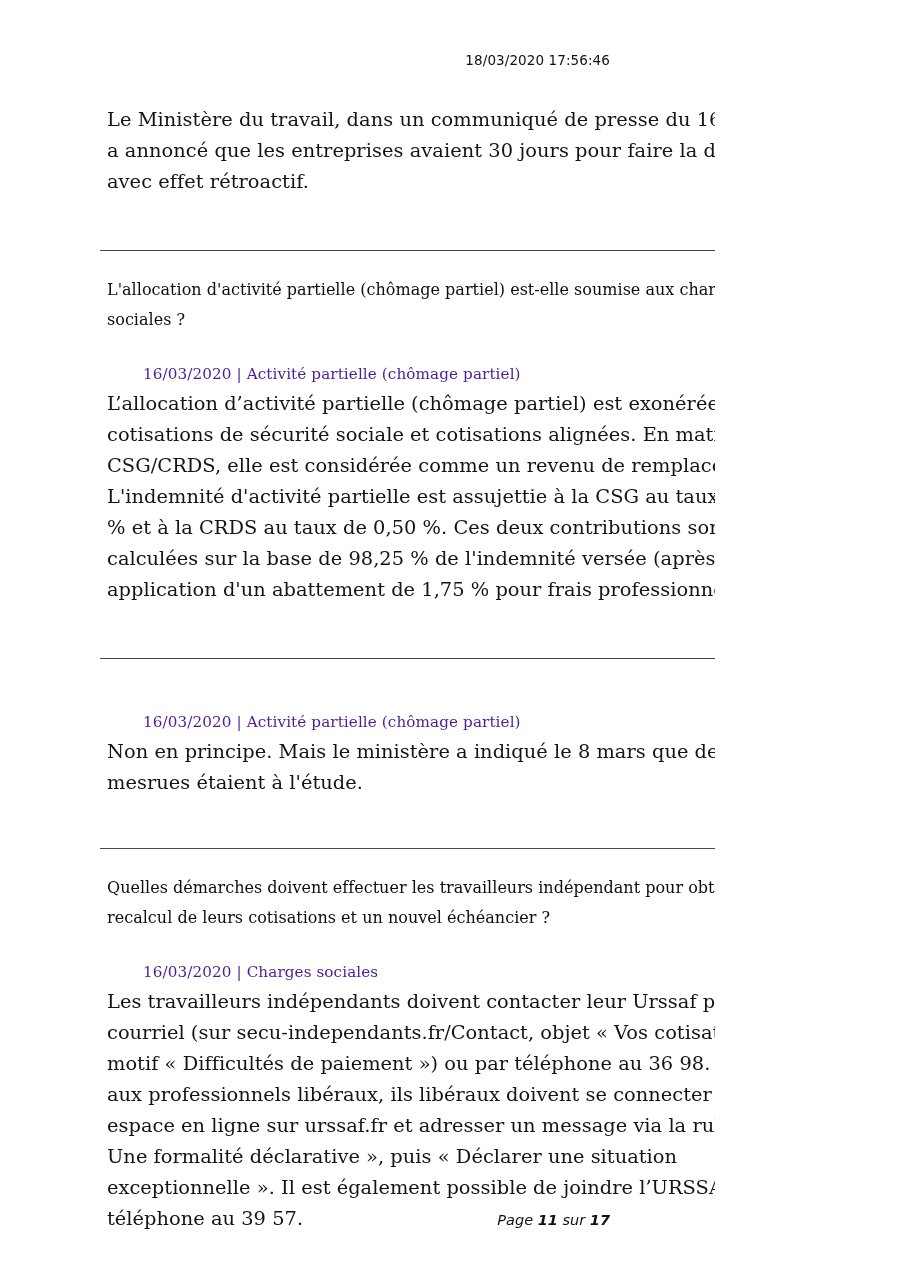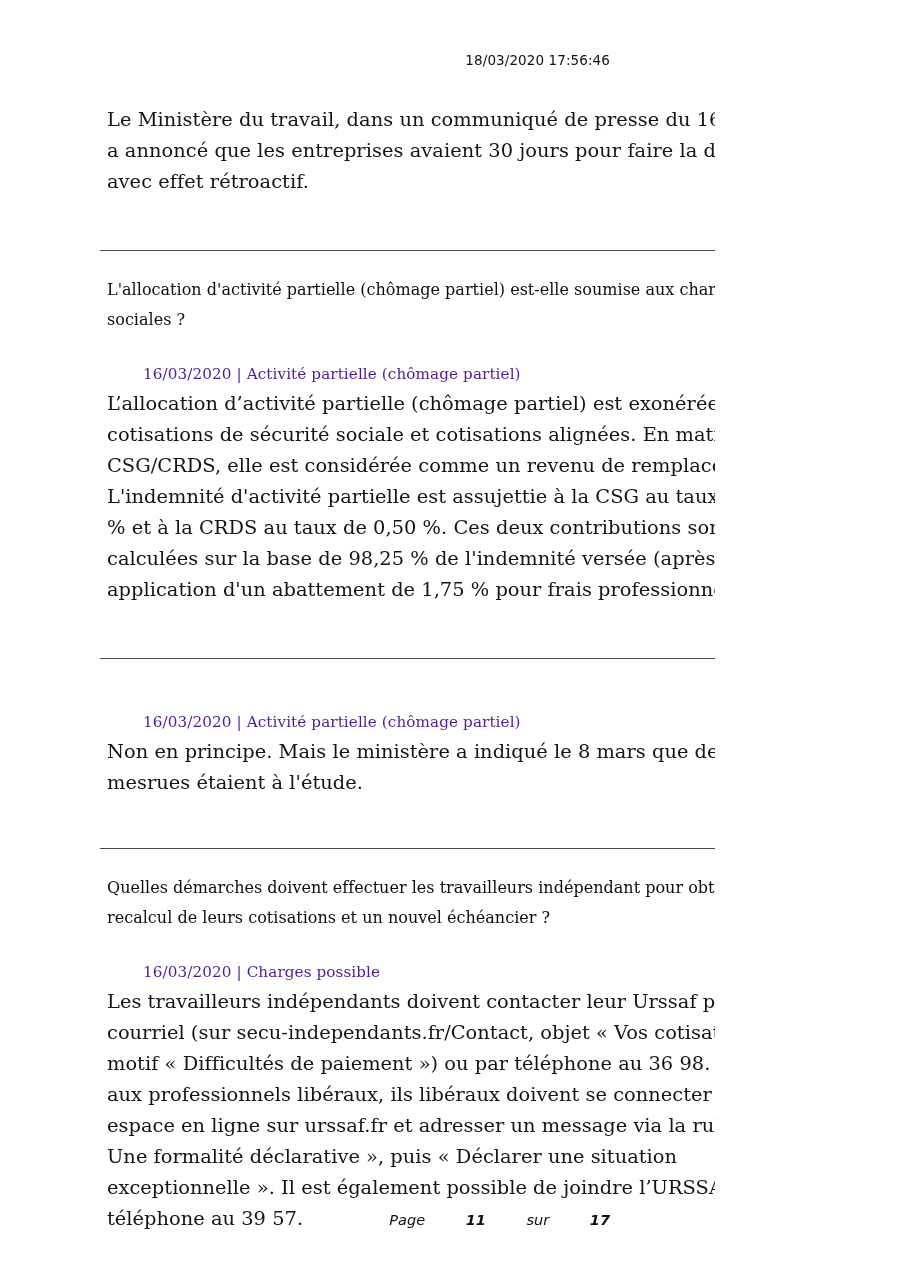--- a/index.html
+++ b/index.html
@@ -104,21 +104,21 @@
     right: 105px;
     text-align: right;
     font-family: "DejaVu Sans", "Liberation Sans", sans-serif;
     font-style: italic;
     font-size: 14.5px;
     color: #111111;
   }
   .page-footer .num {
     font-weight: bold;
   }
-  .page-footer span { white-space: pre; margin-left: 36px; }
+  .page-footer span { white-space: pre; }
 </style>
 </head>
 <body>
 
 <div class="page">
 
   <div class="page-header">18/03/2020 17:56:46</div>
 
   <div class="content">
 
@@ -147,21 +147,21 @@
       <p class="answer">Non en principe. Mais le ministère a indiqué le 8 mars que des mesrues étaient à l'étude.</p>
     </div>
 
     <div class="sp-ans-to-rule"></div>
 
     <div class="qa-block">
       <hr class="divider">
       <div class="sp-rule-to-q"></div>
       <p class="question">Quelles démarches doivent effectuer les travailleurs indépendant pour obtenir un recalcul de leurs cotisations et un nouvel échéancier ?</p>
       <div class="sp-q-to-meta"></div>
-      <p class="meta"><span>16/03/2020</span><span> | </span><span>Charges possible</span></p>
+      <p class="meta"><span>16/03/2020</span><span> | </span><span>Charges sociales</span></p>
       <div class="sp-meta-to-ans"></div>
       <p class="answer">Les travailleurs indépendants doivent contacter leur Urssaf par courriel (sur secu-independants.fr/Contact, objet « Vos cotisations », motif « Difficultés de paiement ») ou par téléphone au 36 98. Quant aux professionnels libéraux, ils libéraux doivent se connecter à leur espace en ligne sur urssaf.fr et adresser un message via la rubrique « Une formalité déclarative », puis « Déclarer une situation exceptionnelle ». Il est également possible de joindre l’URSSAF par téléphone au 39 57.</p>
     </div>
 
   </div>
 
   <div class="page-footer"><span>Page </span><span class="num">11</span><span> sur </span><span class="num">17</span></div>
 
 </div>
 

